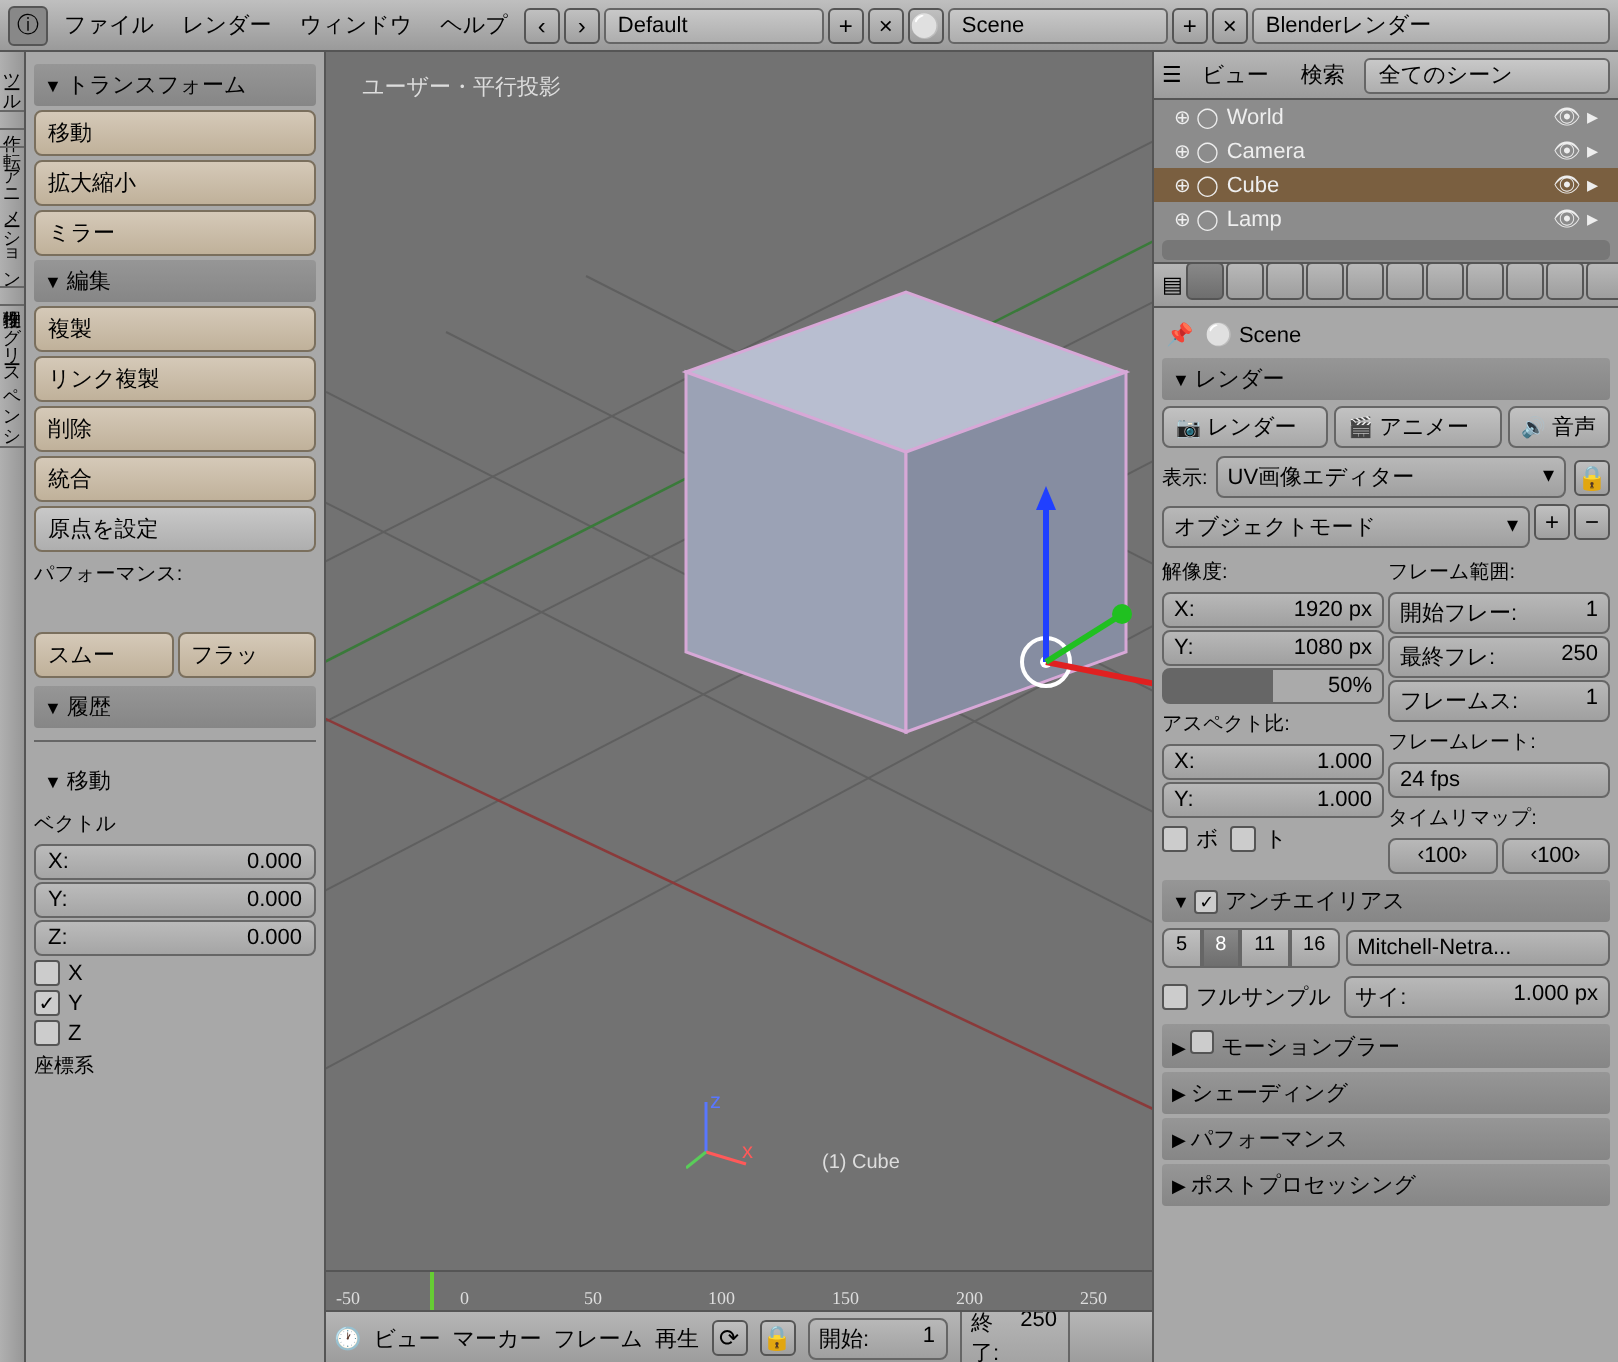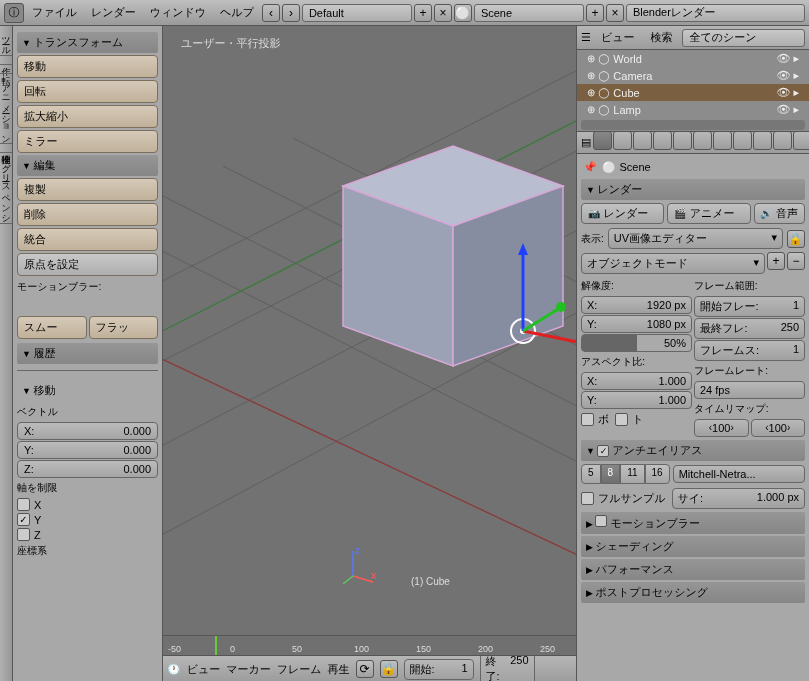--- a/index.html
+++ b/index.html
@@ -39,21 +39,21 @@
 .prop-tabs .tb.act { background:linear-gradient(#888,#6e6e6e); }
 .pfield { background:linear-gradient(#b8b8b8,#a0a0a0); border:1px solid #666; border-radius:4px; padding:2px 5px; margin:1px 0; display:flex; justify-content:space-between; font-size:10px; }
 .pbtn { background:linear-gradient(#c2c2c2,#a8a8a8); border:1px solid #666; border-radius:4px; padding:2px 6px; font-size:10px; display:inline-flex; align-items:center; gap:3px; }
 .seg { display:flex; }
 .seg .s { background:linear-gradient(#c0c0c0,#a6a6a6); border:1px solid #666; padding:2px 6px; font-size:10px; }
 .seg .s.act { background:linear-gradient(#888,#6e6e6e); color:#fff; }
 .seg .s:first-child { border-radius:4px 0 0 4px; }
 .seg .s:last-child { border-radius:0 4px 4px 0; }
 .timeline { position:absolute; bottom:0; left:163px; right:233px; height:46px; background:#8a8a8a; border-top:1px solid #555; }
 .tl-ruler { height:20px; background:#707070; position:relative; border-bottom:1px solid #555;}
-.tl-ruler .tk { position:absolute; bottom:1px; font-size:9px; color:#ddd; }
+.tl-ruler .tk { position:absolute; bottom:1px; font-size:9px; color:#ddd;font-family:Liberation Serif, serif; }
 .tl-head { height:26px; background:linear-gradient(#b6b6b6,#9c9c9c); display:flex; align-items:center; padding:2px 4px; gap:6px; font-size:10px; }
 .cube-svg { position:absolute; left:160px; top:80px; }
 .nside { display:flex; gap:2px; }
 .nside > div { flex:1; }
 </style>
 </head>
 <body>
 
 <div class="topbar">
   <span class="icn">ⓘ</span>
@@ -86,29 +86,29 @@
     <div>作</div>
     <div>転</div>
     <div>アニメーション</div>
     <div>推理物</div>
     <div>グリースペンシ</div>
   </div>
 
   <div class="toolshelf">
     <div class="panel-head">トランスフォーム</div>
     <button class="tbtn">移動</button>
-    <button class="tbtn">回転</button>
     <button class="tbtn">拡大縮小</button>
     <button class="tbtn">ミラー</button>
     <div class="panel-head">編集</div>
     <button class="tbtn">複製</button>
+    <button class="tbtn">リンク複製</button>
     <button class="tbtn">削除</button>
     <button class="tbtn">統合</button>
     <button class="tbtn" style="background:linear-gradient(#c8c8c8,#aeaeae)">原点を設定</button>
-    <div class="lbl">モーションブラー:</div>
+    <div class="lbl">パフォーマンス:</div>
     <div class="tbtn-row">
       <button class="tbtn">スムー</button>
       <button class="tbtn">フラッ</button>
     </div>
     <div class="panel-head">履歴</div>
 
     <div style="height:8px;border-top:1px solid #666;margin-top:6px"></div>
     <div class="panel-head" style="background:none">移動</div>
     <div class="lbl">ベクトル</div>
     <div class="nfield">
@@ -116,21 +116,20 @@
         <span>0.000</span>
       </div>
     <div class="nfield">
         <span>Y:</span>
         <span>0.000</span>
       </div>
     <div class="nfield">
         <span>Z:</span>
         <span>0.000</span>
       </div>
-    <div class="lbl">軸を制限</div>
     <div class="chk">
         <span class="box"></span>
         <span>X</span>
       </div>
     <div class="chk">
         <span class="box">✓</span>
         <span>Y</span>
       </div>
     <div class="chk">
         <span class="box"></span>

